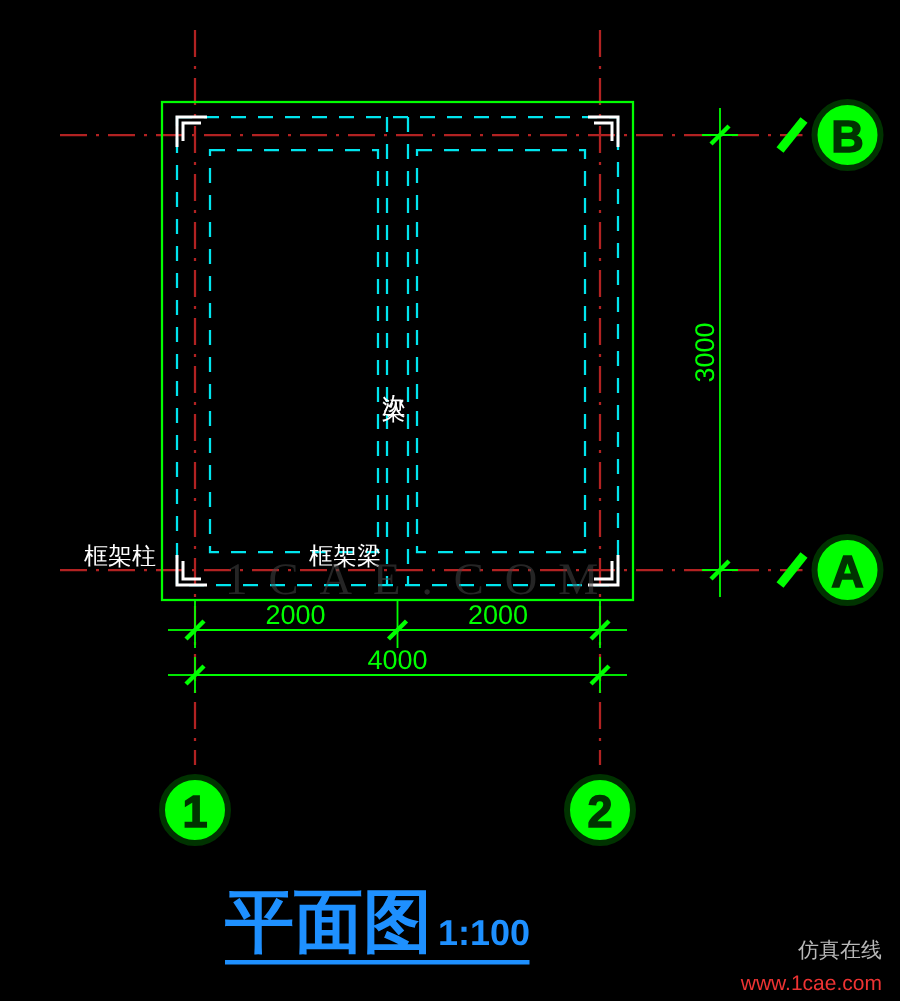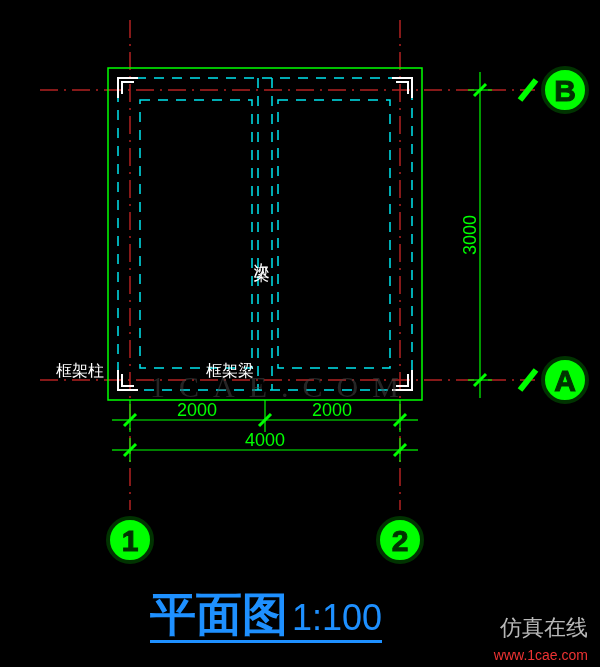--- a/index.html
+++ b/index.html
@@ -18,30 +18,30 @@
     left: 150px;
     top: 590px;
     color: #1e90ff;
     font-size: 46px;
     font-weight: bold;
     border-bottom: 3px solid #1e90ff;
     line-height: 1.05;
     padding-bottom: 2px;
   }
   .title .scale {
-    font-size: 36px;
-    font-weight: normal;
+    font-size: 24px;
+    font-weight: bold;
     margin-left: 4px;
   }
   .watermark {
     position: absolute;
     right: 12px;
     bottom: 24px;
     color: #ccc;
-    font-size: 22px;
+    font-size: 14px;
     opacity: 0.9;
   }
   .url {
     position: absolute;
     right: 12px;
     bottom: 4px;
     color: #e33;
     font-size: 14px;
   }
   .faint {

